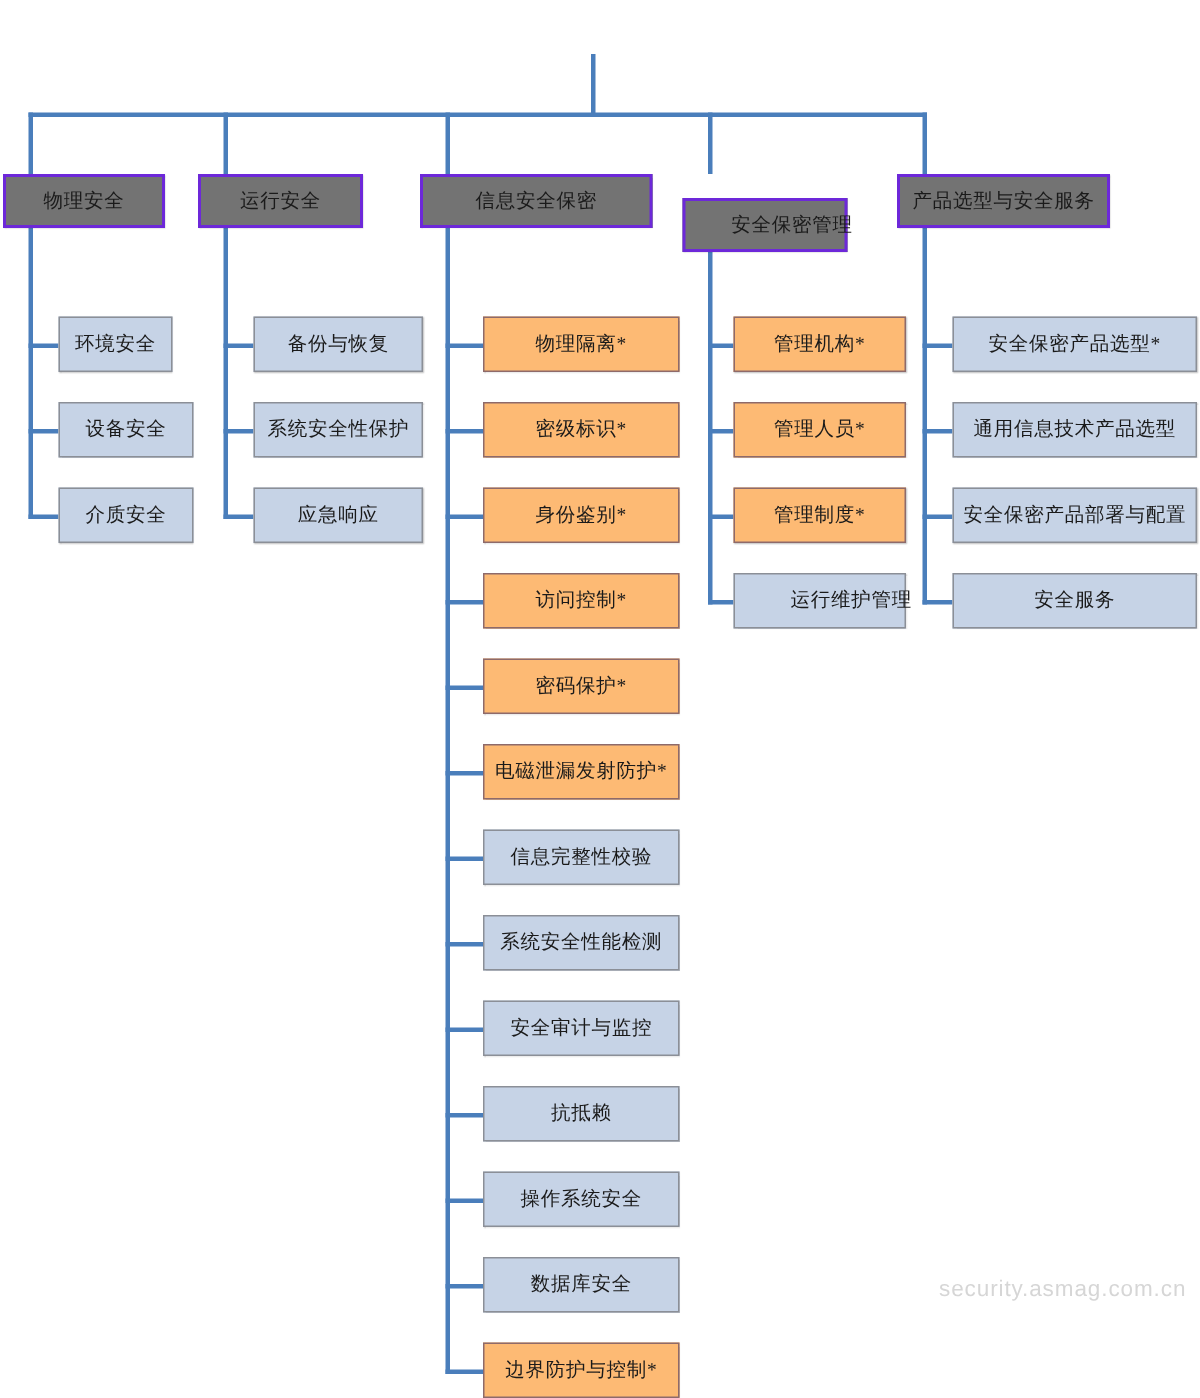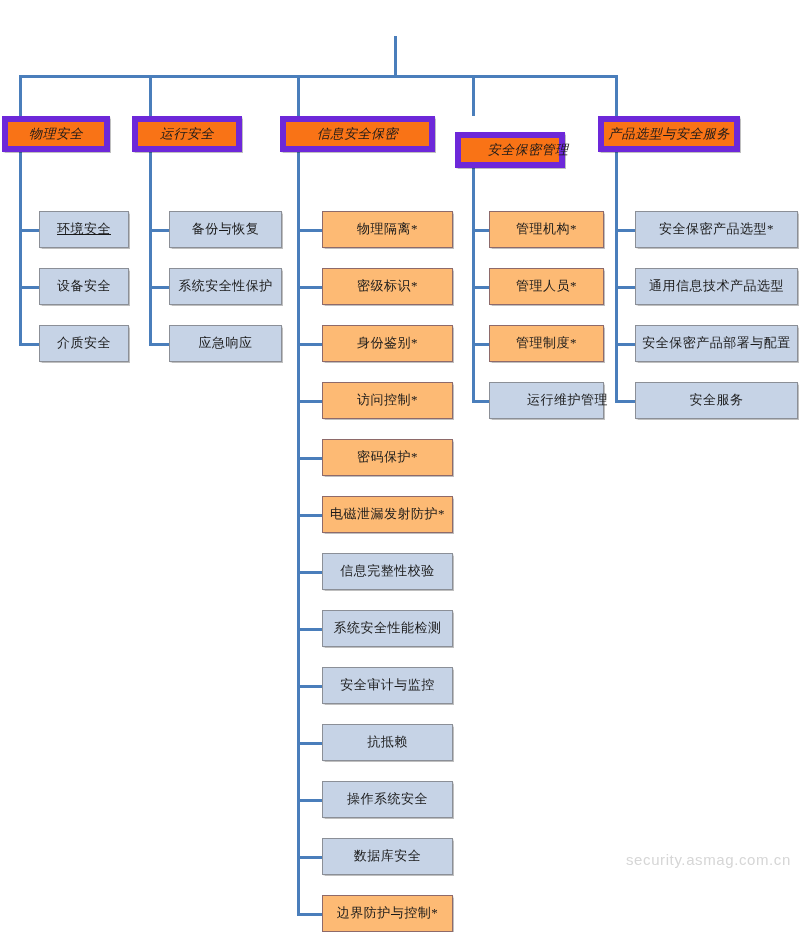--- a/index.html
+++ b/index.html
@@ -31,23 +31,22 @@
     letter-spacing: 0.5px;
     white-space: nowrap;
     box-shadow: 0.5px 0.5px 1px rgba(0,0,0,0.25);
   }
   .node.root {
     background: #7f9bc9;
     border: 1px solid #53586a;
     color: #10182a;
   }
   .node.level2 {
-    background: #f97316;
-    border: 6px solid #6d28d9;
-    font-style: italic;
+    background: #737373;
+    border: 2px solid #6d28d9;
   }
   .node.leaf-blue {
     background: #c6d3e6;
     border: 1px solid #8b8f97;
   }
   .node.leaf-pink {
     background: #fdba74;
     border: 1px solid #8e6a6a;
   }
   .conn {
@@ -137,21 +136,21 @@
       <div class="conn v" style="left: 615px; top: 75px; height: 41px;"></div>
       <div class="conn v" style="left: 615px; top: 152px; height: 250.5px;"></div>
       <div class="conn h" style="left: 615px; top: 228.5px; width: 20px;"></div>
       <div class="conn h" style="left: 615px; top: 285.5px; width: 20px;"></div>
       <div class="conn h" style="left: 615px; top: 342.5px; width: 20px;"></div>
       <div class="conn h" style="left: 615px; top: 399.5px; width: 20px;"></div>
     </div>
 
   <div id="node-layer">
       <div class="node level2" style="left: 2px; top: 116px; width: 108px; height: 36px;">物理安全</div>
-      <div class="node leaf-blue" style="left: 39px; top: 211px; width: 90px; height: 37px; text-decoration: underline;">环境安全</div>
+      <div class="node leaf-blue" style="left: 39px; top: 211px; width: 76px; height: 37px;">环境安全</div>
       <div class="node leaf-blue" style="left: 39px; top: 268px; width: 90px; height: 37px;">设备安全</div>
       <div class="node leaf-blue" style="left: 39px; top: 325px; width: 90px; height: 37px;">介质安全</div>
       <div class="node level2" style="left: 132px; top: 116px; width: 110px; height: 36px;">运行安全</div>
       <div class="node leaf-blue" style="left: 169px; top: 211px; width: 113px; height: 37px;">备份与恢复</div>
       <div class="node leaf-blue" style="left: 169px; top: 268px; width: 113px; height: 37px;">系统安全性保护</div>
       <div class="node leaf-blue" style="left: 169px; top: 325px; width: 113px; height: 37px;">应急响应</div>
       <div class="node level2" style="left: 280px; top: 116px; width: 155px; height: 36px;">信息安全保密</div>
       <div class="node leaf-pink" style="left: 322px; top: 211px; width: 131px; height: 37px;">物理隔离*</div>
       <div class="node leaf-pink" style="left: 322px; top: 268px; width: 131px; height: 37px;">密级标识*</div>
       <div class="node leaf-pink" style="left: 322px; top: 325px; width: 131px; height: 37px;">身份鉴别*</div>

